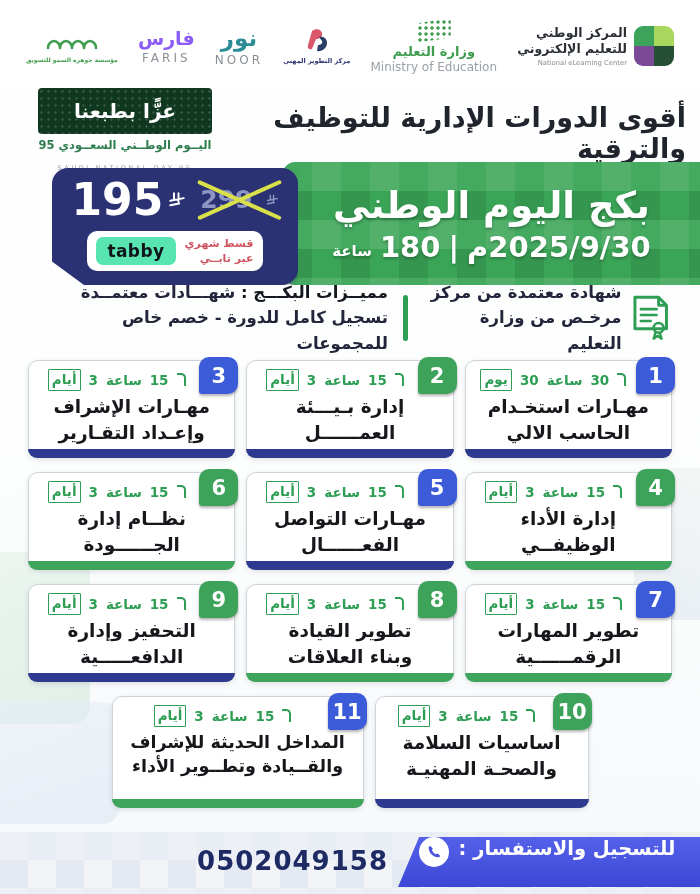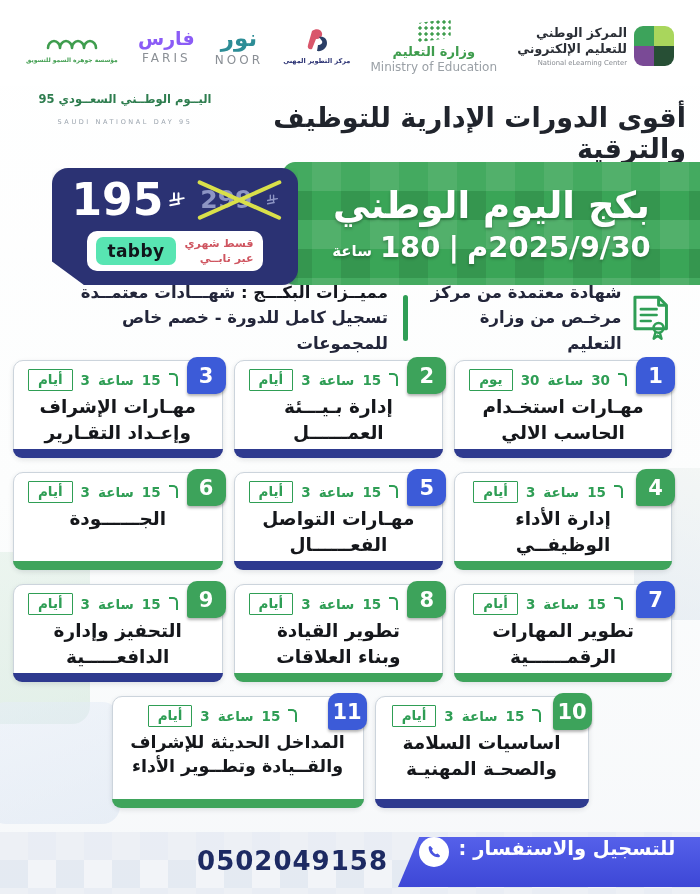--- a/index.html
+++ b/index.html
@@ -111,21 +111,21 @@
   .card.bar-green .bottombar { background:#3fa45c; }
   .badge { position:absolute; top:-4px; right:-4px; width:39px; height:37px;
            border-radius:10px 10px 10px 3px; display:flex; align-items:center; justify-content:center;
            color:#fff; font-size:21px; font-weight:bold; box-shadow:0 2px 3px rgba(0,0,0,.3); }
   .card.badge-blue  .badge { background:#3c5bd8; }
   .card.badge-green .badge { background:#3da35b; }
   .duration { direction:rtl; display:flex; align-items:center; justify-content:center; gap:8px;
               color:#2f9e55; font-size:13.5px; font-weight:bold; margin:1px 34px 3px 4px; }
   .dur-bracket { width:9px; height:13px; border-right:2.5px solid #2f9e55;
                  border-top:2.5px solid #2f9e55; border-radius:0 5px 0 0; }
-  .dur-days-box { border:1.7px solid #2f9e55; border-radius:1px; padding:0 9px; line-height:1.45; }
+  .dur-days-box { border:1.7px solid #2f9e55; border-radius:1px; padding:0 3px; line-height:1.45; }
   .course-title { text-align:center; direction:rtl; font-weight:bold; color:#15171b;
                   font-size:18.5px; line-height:1.42; }
   .card.wide .course-title { font-size:17.5px; }
 
   
   .footer { position:absolute; left:0; right:0; bottom:0; height:62px; }
   .ribbon { position:absolute; right:0; top:5px; width:302px; height:50px;
             background:linear-gradient(180deg,#5560ea,#3d47d6);
             clip-path:polygon(7% 0,100% 0,100% 100%,0 100%);
             display:flex; direction:rtl; align-items:flex-start; justify-content:center; gap:10px;
@@ -188,20 +188,21 @@
           <i></i>
           <i></i>
           <i></i>
           <i></i>
         </div>
     </div>
   </div>
 
   <div class="title-row">
     <div class="nd-badge">
+      <div class="nd-box">عزًّا بطبعنا</div>
       <div class="nd-line1">اليــوم الوطــني السعــودي 95</div>
       <div class="nd-line2">SAUDI NATIONAL DAY 95</div>
     </div>
     <h1 class="main-title">أقوى الدورات الإدارية للتوظيف والترقية</h1>
   </div>
 
   <div class="banner-row">
 
     <div class="green-banner">
       <div class="banner-title">بكج اليوم الوطني</div>
@@ -350,20 +351,21 @@
     <div class="card bar-green badge-green">
       <div class="badge">6</div>
       <div class="duration">
         <span class="dur-bracket"></span>
         <span>15</span>
         <span>ساعة</span>
         <span>3</span>
         <span class="dur-days-box">أيام</span>
       </div>
       <div class="course-title">
+        <div>نظــام إدارة</div>
         <div>الجــــــودة</div>
       </div>
       <div class="bottombar"></div>
     </div>
 
     <div class="card bar-green badge-blue">
       <div class="badge">7</div>
       <div class="duration">
         <span class="dur-bracket"></span>
         <span>15</span>

